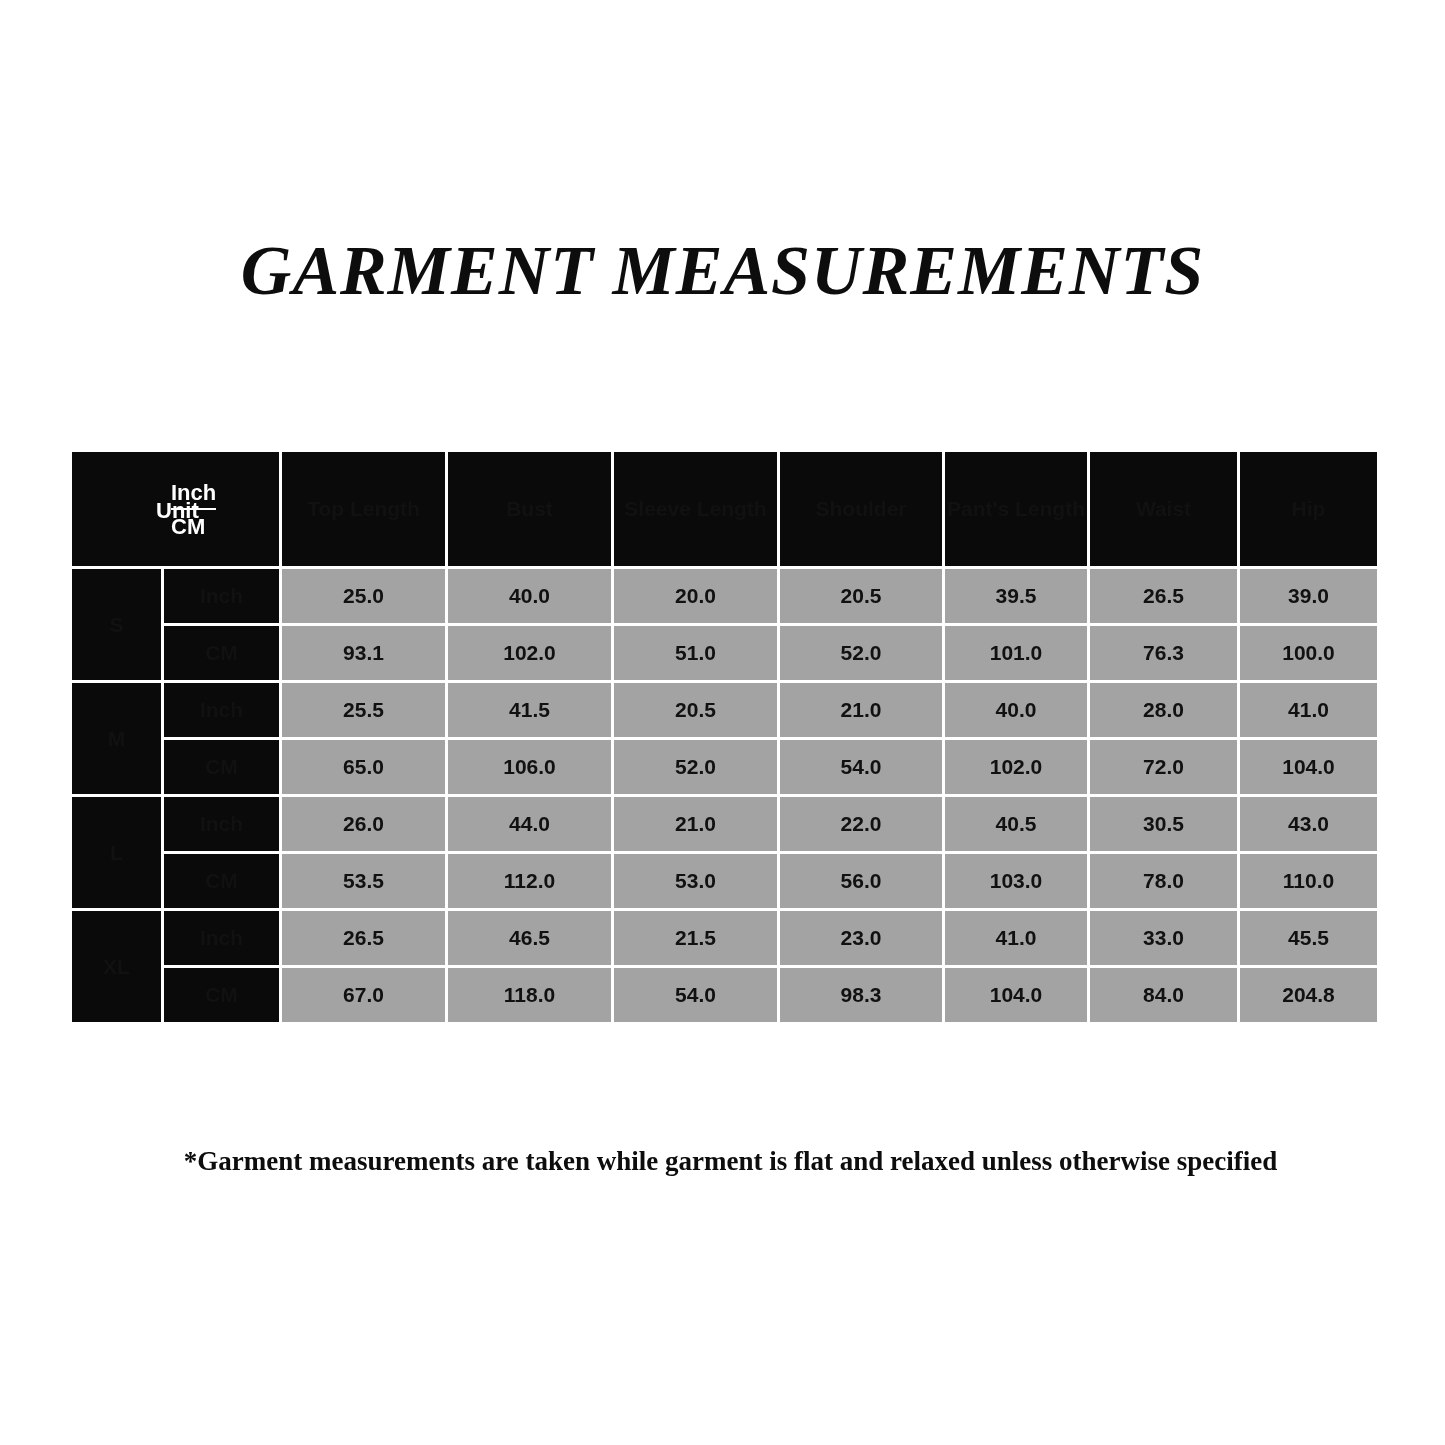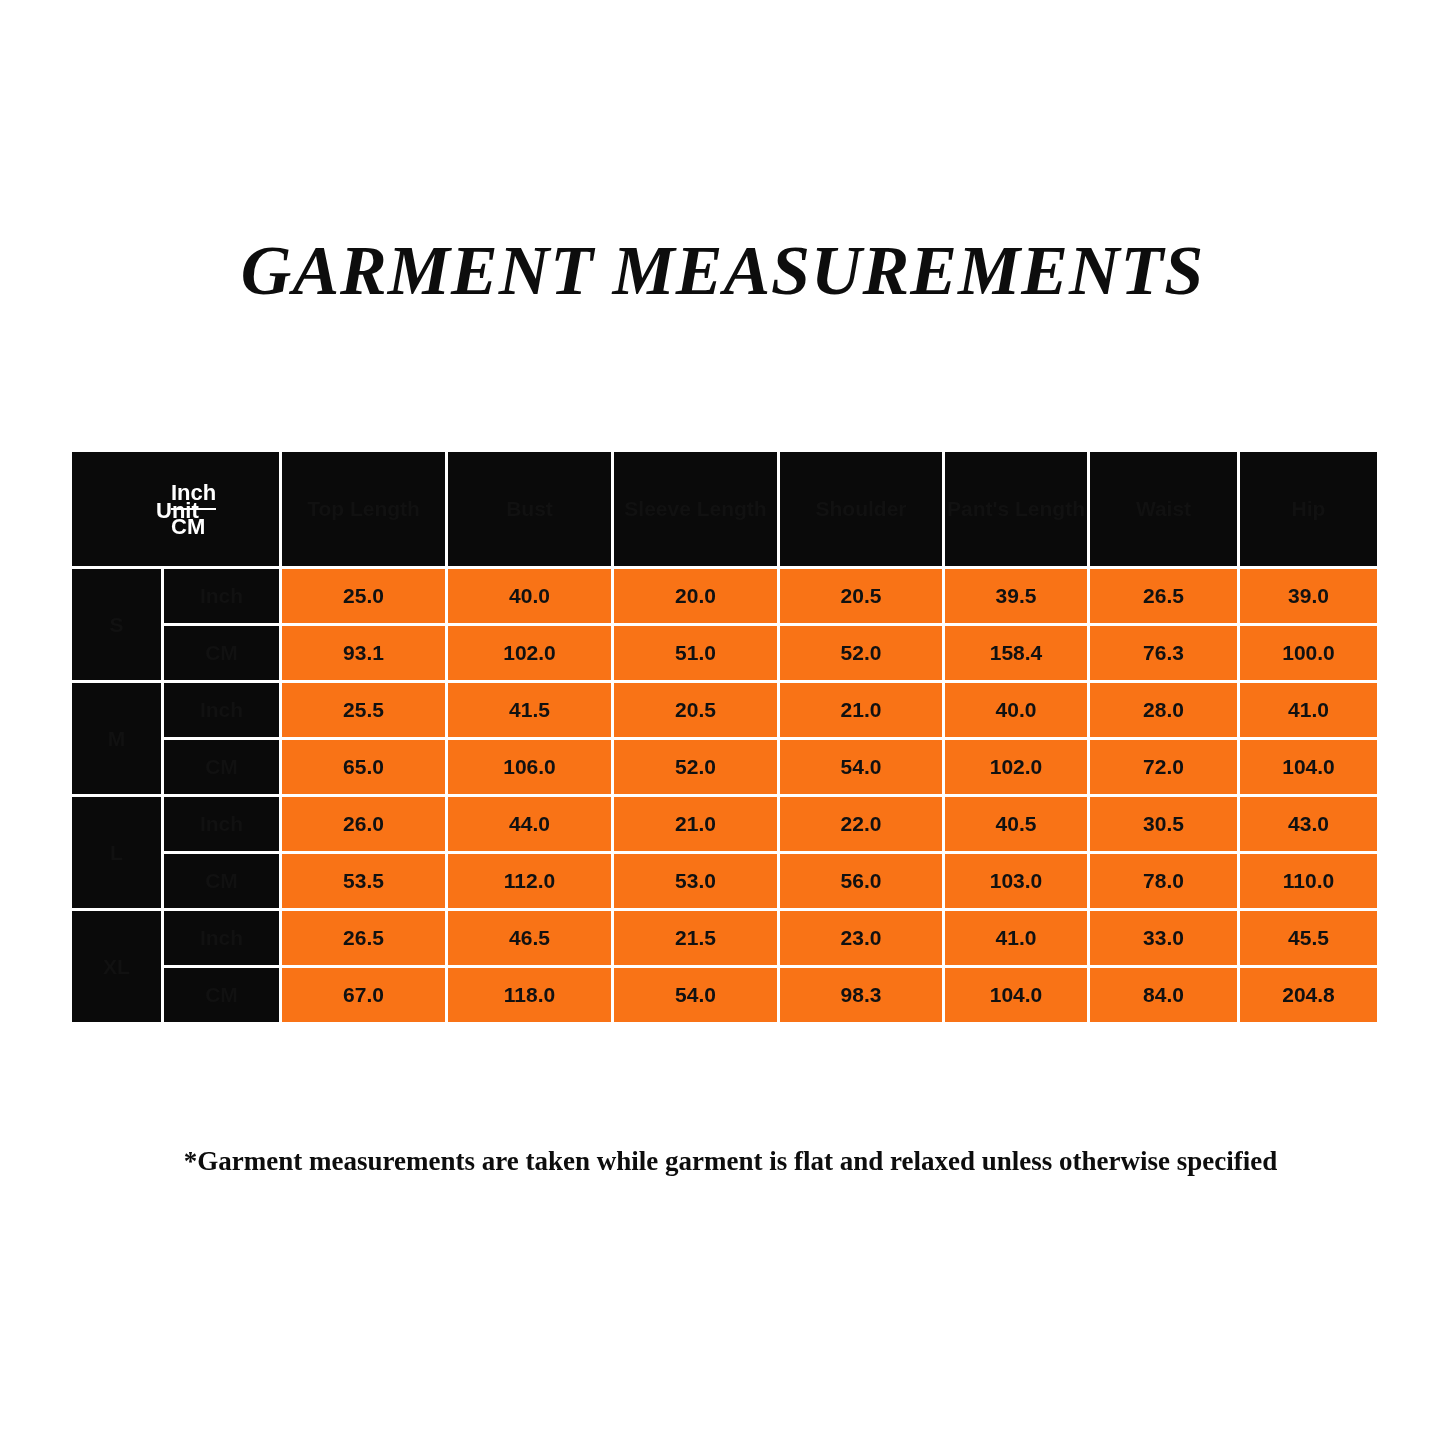--- a/index.html
+++ b/index.html
@@ -107,21 +107,21 @@
     font-size: 23px;
     font-weight: bold;
   }
   .unit-cell {
     background: #0a0a0a;
     color: #ffffff;
     font-size: 21px;
     font-weight: bold;
   }
   .val-cell {
-    background: #f97316;
+    background: #a3a3a3;
     color: #111111;
     border: 3px solid #0a0a0a;
   }
   .footnote {
     position: absolute;
     top: 1115px;
     left: 0;
     width: 1445px;
     text-align: center;
     font-family: "Liberation Serif", serif;
@@ -182,21 +182,21 @@
           <td class="val-cell">39.5</td>
           <td class="val-cell">26.5</td>
           <td class="val-cell">39.0</td>
         </tr>
         <tr>
           <td class="unit-cell">CM</td>
           <td class="val-cell">93.1</td>
           <td class="val-cell">102.0</td>
           <td class="val-cell">51.0</td>
           <td class="val-cell">52.0</td>
-          <td class="val-cell">158.4</td>
+          <td class="val-cell">101.0</td>
           <td class="val-cell">76.3</td>
           <td class="val-cell">100.0</td>
         </tr>
 
         <tr>
           <td class="size-cell" rowspan="2">M</td>
           <td class="unit-cell">Inch</td>
           <td class="val-cell">25.5</td>
           <td class="val-cell">41.5</td>
           <td class="val-cell">20.5</td>

